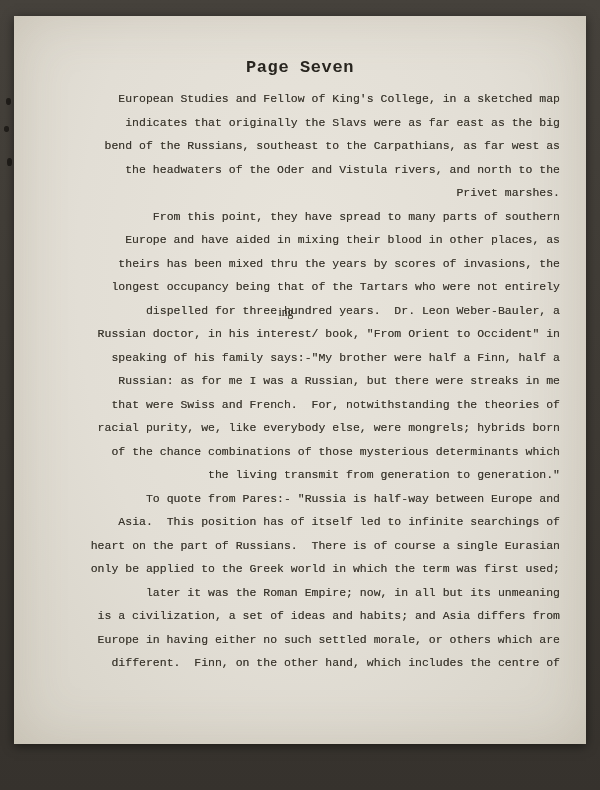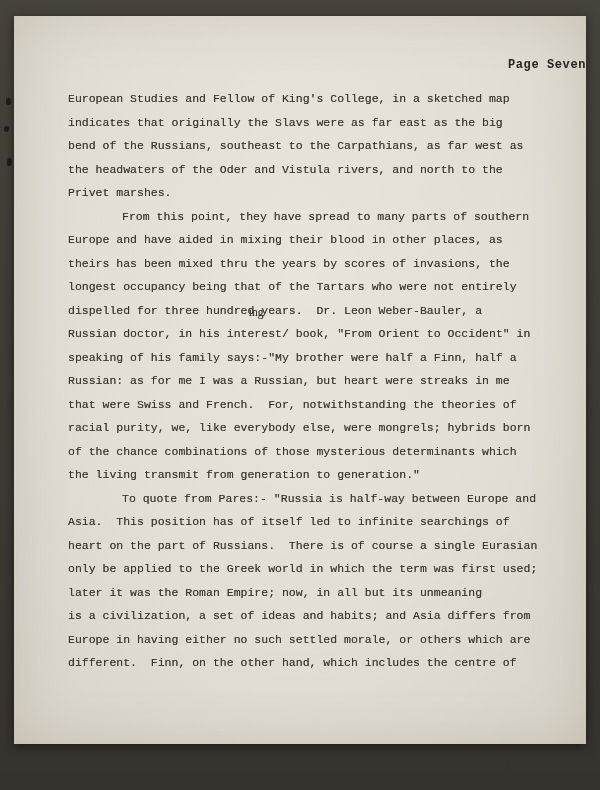--- a/index.html
+++ b/index.html
@@ -17,27 +17,27 @@
     position: absolute; width: 5px; height: 7px;
     background: #211e1a; border-radius: 45%;
   }
   .paper {
     position: absolute; left: 14px; top: 16px; width: 572px; height: 728px;
     background: radial-gradient(ellipse at 50% 35%, #e8e4db 0%, #e2ded5 55%, #d6d2c7 100%);
     box-shadow: 0 2px 10px rgba(0,0,0,0.5), inset 0 0 55px rgba(128,116,92,0.20);
   }
   .title {
     position: absolute; top: 42px; left: 0; width: 100%;
-    text-align: right;
-    font-weight: bold; font-size: 12px; letter-spacing: 0.6px;
+    text-align: center;
+    font-weight: bold; font-size: 17px; letter-spacing: 0.6px;
     color: #28251f;
   }
   .page-body {
     position: absolute; top: 71px; left: 54px; width: 492px;
-    color: #38342b; font-size: 11.5px;
+    color: #38342b; font-size: 11.5px; text-align: right;
   }
   .line {
     white-space: pre;
     line-height: 23.5px; height: 23.5px;
     text-shadow: 0 0 0.5px rgba(56,52,43,0.55);
   }
   .indent { padding-left: 54px; font-family: Liberation Mono, monospace; }
   .interline { position: relative; display: inline-block; width: 0; }
   .interline .sup {
     position: absolute; left: -40px; bottom: 13px;
@@ -60,21 +60,21 @@
         <div class="line">bend of the Russians, southeast to the Carpathians, as far west as</div>
         <div class="line">the headwaters of the Oder and Vistula rivers, and north to the</div>
         <div class="line">Privet marshes.</div>
         <div class="line indent">From this point, they have spread to many parts of southern</div>
         <div class="line">Europe and have aided in mixing their blood in other places, as</div>
         <div class="line">theirs has been mixed thru the years by scores of invasions, the</div>
         <div class="line">longest occupancy being that of the Tartars who were not entirely</div>
         <div class="line">dispelled for three hundred years.  Dr. Leon Weber-Bauler, a</div>
         <div class="line"><span>Russian doctor, in his interest/</span><span class="interline"><span class="sup">ing</span></span><span> book, "From Orient to Occident" in</span></div>
         <div class="line">speaking of his family says:-"My brother were half a Finn, half a</div>
-        <div class="line">Russian: as for me I was a Russian, but heart were streaks in me</div>
+        <div class="line">Russian: as for me I was a Russian, but there were streaks in me</div>
         <div class="line">that were Swiss and French.  For, notwithstanding the theories of</div>
         <div class="line">racial purity, we, like everybody else, were mongrels; hybrids born</div>
         <div class="line">of the chance combinations of those mysterious determinants which</div>
         <div class="line">the living transmit from generation to generation."</div>
         <div class="line indent">To quote from Pares:- "Russia is half-way between Europe and</div>
         <div class="line">Asia.  This position has of itself led to infinite searchings of</div>
         <div class="line">heart on the part of Russians.  There is of course a single Eurasian</div>
         <div class="line">only be applied to the Greek world in which the term was first used;</div>
         <div class="line">later it was the Roman Empire; now, in all but its unmeaning</div>
         <div class="line">is a civilization, a set of ideas and habits; and Asia differs from</div>

